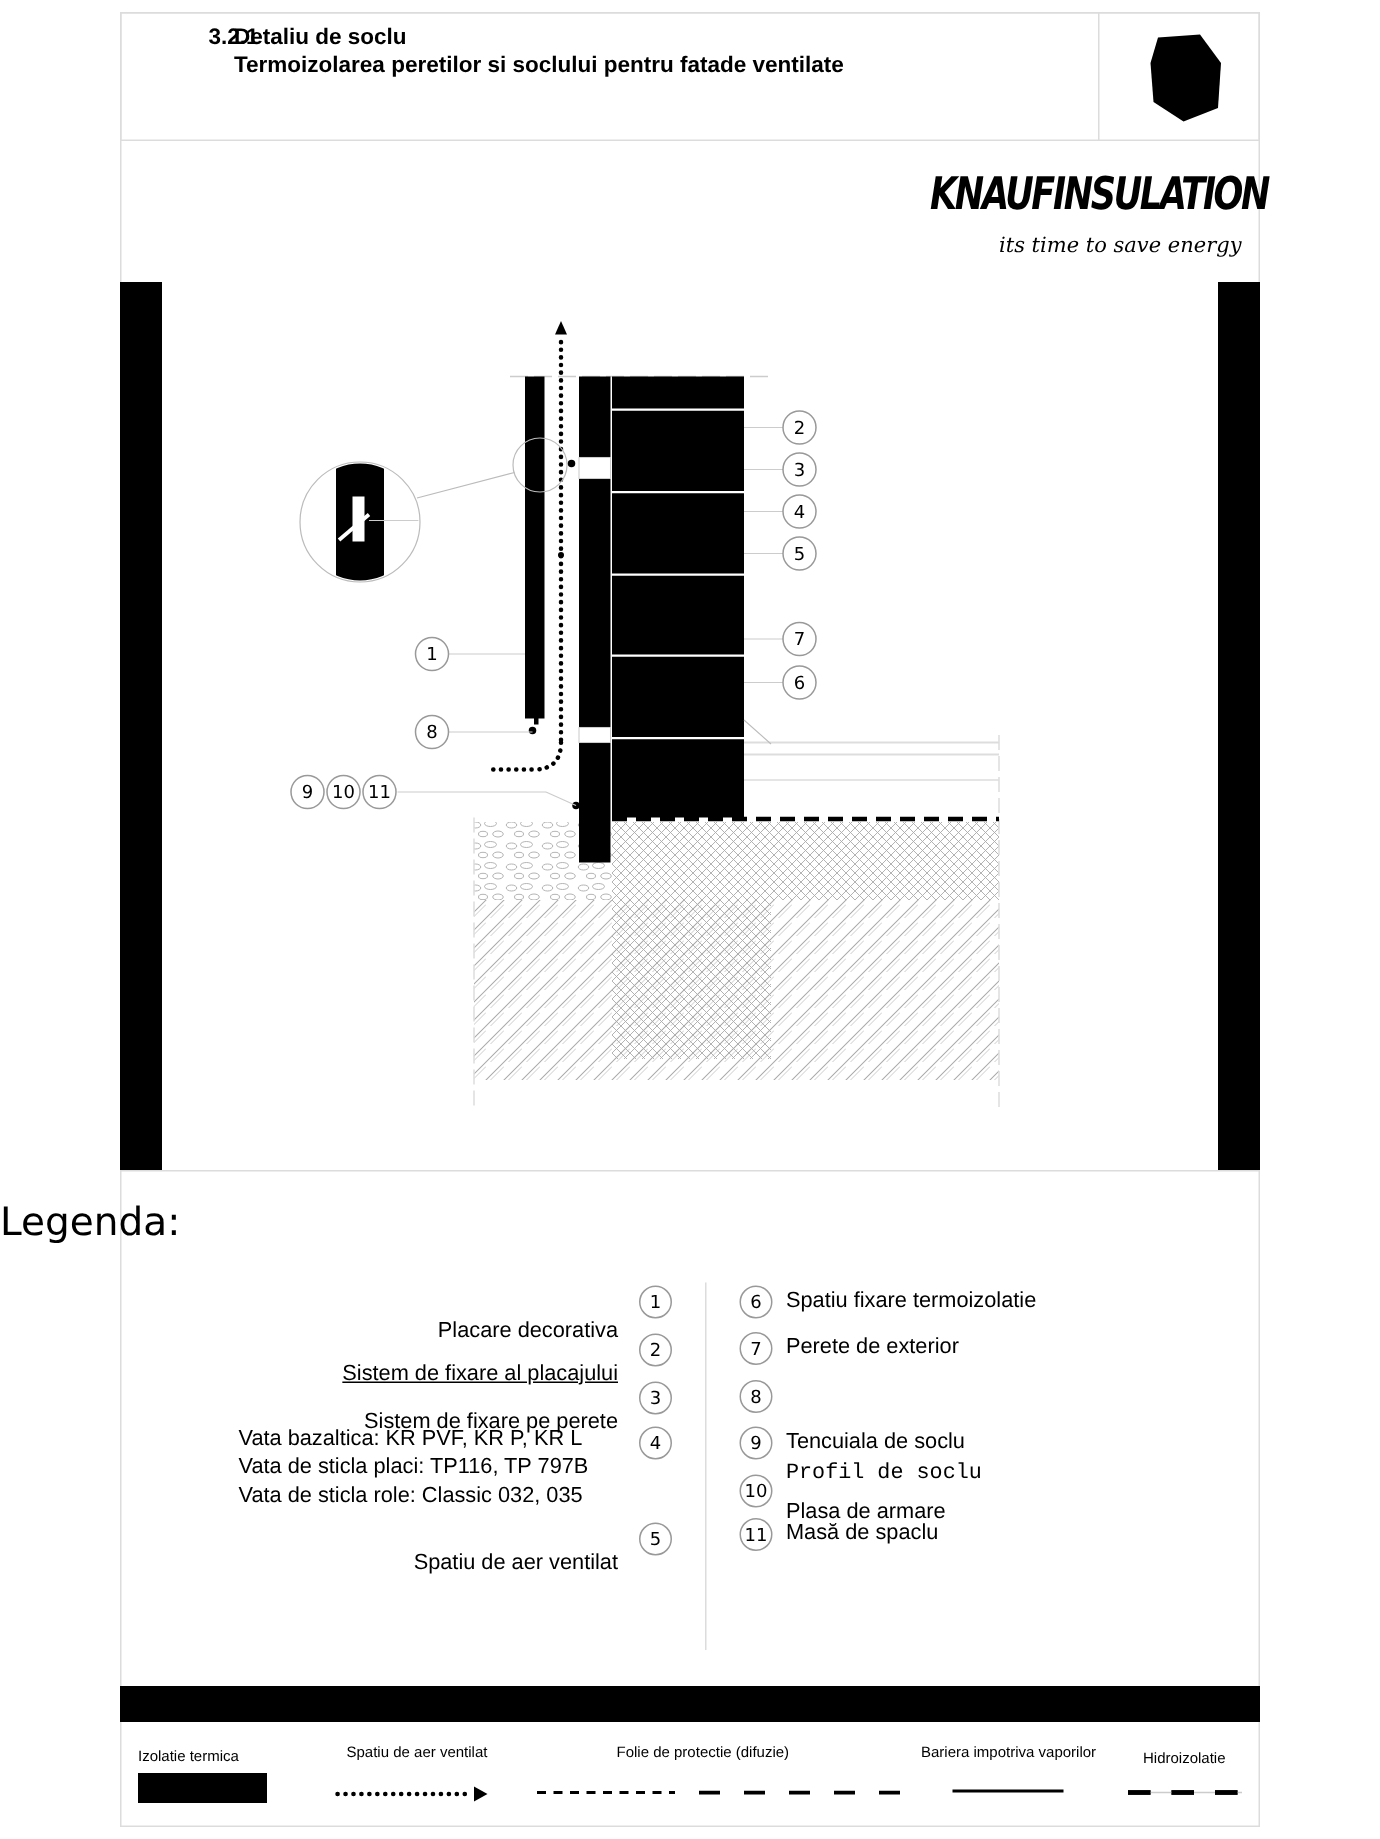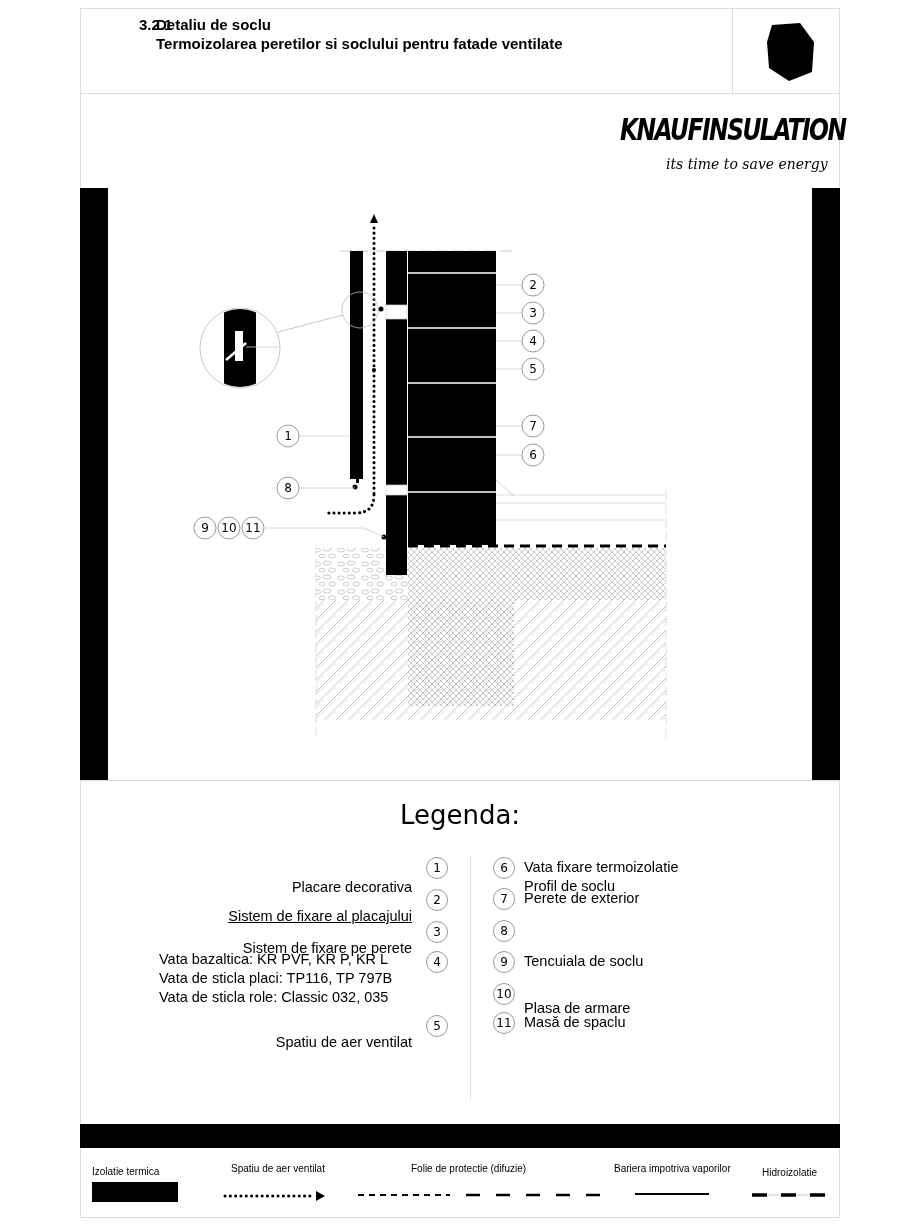--- a/index.html
+++ b/index.html
@@ -8,21 +8,21 @@
   .header { position:absolute; left:80px; top:8px; width:760px; height:86px; border:1px solid #dcdcdc; box-sizing:border-box; }
   .header-divider { position:absolute; left:732px; top:8px; width:1px; height:86px; background:#dcdcdc; }
   .title-num { position:absolute; left:107px; top:16px; font-weight:bold; font-size:15px;margin-left:32px; }
   .title-main { position:absolute; left:156px; top:16px; font-weight:bold; font-size:15px; }
   .title-sub { position:absolute; left:156px; top:35px; font-weight:bold; font-size:15px; }
   .logo { position:absolute; left:620px; top:112px; width:200px; height:70px; }
   .logo-brand { position:absolute; left:0; top:0; font-family:"DejaVu Sans", sans-serif; font-weight:bold; font-style:italic; font-size:30px; letter-spacing:-2px; transform:scaleX(0.78); transform-origin:left top; white-space:nowrap; }
   .logo-tag { position:absolute; left:46px; top:44px; font-family:"DejaVu Serif", serif; font-style:italic; font-size:14px; white-space:nowrap; }
   .bar { position:absolute; background:#000; }
   .diagram { position:absolute; left:0; top:0; }
-  .legend-title { position:absolute; left:0; width:920px; top:800px; text-align:center; font-family:"DejaVu Sans", sans-serif; font-size:26px; font-weight:normal; }
+  .legend-title { position:absolute; left:0; width:920px; top:800px; text-align:left; font-family:"DejaVu Sans", sans-serif; font-size:26px; font-weight:normal; }
   .legend-divider { position:absolute; left:470px; top:855px; width:1px; height:245px; background:#dcdcdc; }
   .lg-left { position:absolute; right:508px; font-size:14.5px; text-align:right; white-space:nowrap;margin-top:20px; }
   .lg-left-multi { position:absolute; left:159px; font-size:14.5px; line-height:19px; white-space:nowrap; }
   .lg-right { position:absolute; left:524px; font-size:14.5px; white-space:nowrap; }
   .badge { position:absolute; width:22px; height:22px; border:1px solid #999; border-radius:50%; box-sizing:border-box; font-family:"DejaVu Sans", sans-serif; font-size:12px; line-height:20px; text-align:center; background:#fff; }
   .foot-label { position:absolute; top:1166px; font-size:10px; white-space:nowrap;text-align:right; }
 </style>
 </head>
 <body>
 
@@ -195,27 +195,27 @@
   <div>Vata bazaltica:  KR PVF, KR P, KR L</div>
   <div>Vata de sticla placi: TP116, TP 797B</div>
   <div>Vata de sticla role: Classic 032, 035</div>
 </div>
 <div class="badge" style="left:426px;top:951px;">4</div>
 
 <div class="lg-left" style="top:1014px;">Spatiu de aer ventilat</div>
 <div class="badge" style="left:426px;top:1015px;">5</div>
 
 <div class="badge" style="left:493px;top:857px;">6</div>
-<div class="lg-right" style="top:859px;">Vata fixare termoizolatie</div>
+<div class="lg-right" style="top:859px;">Spatiu fixare termoizolatie</div>
 
 <div class="badge" style="left:493px;top:888px;">7</div>
 <div class="lg-right" style="top:890px;">Perete de exterior</div>
 
 <div class="badge" style="left:493px;top:920px;">8</div>
-<div class="lg-right" style="top:878px;">Profil de soclu</div>
+<div class="lg-right" style="top:974px;font-family:Liberation Mono, monospace;">Profil de soclu</div>
 
 <div class="badge" style="left:493px;top:951px;">9</div>
 <div class="lg-right" style="top:953px;">Tencuiala de soclu</div>
 
 <div class="badge" style="left:493px;top:983px;">10</div>
 <div class="lg-right" style="top:985px;margin-top:15px;">Plasa de armare</div>
 
 <div class="badge" style="left:493px;top:1012px;">11</div>
 <div class="lg-right" style="top:1014px;">Masă de spaclu</div>
 

